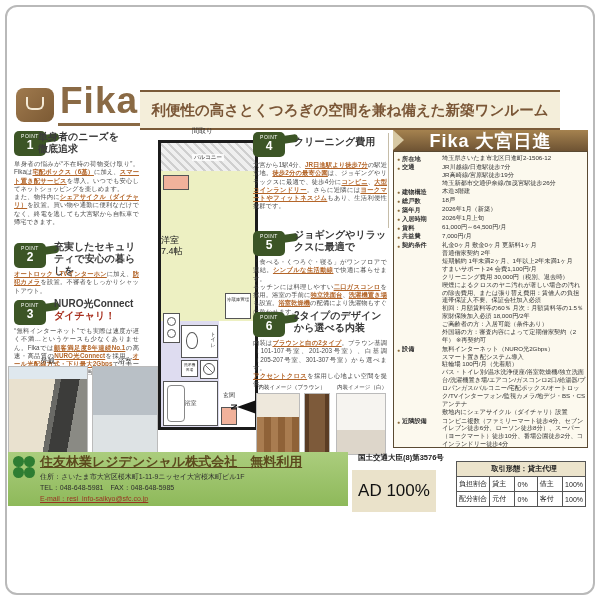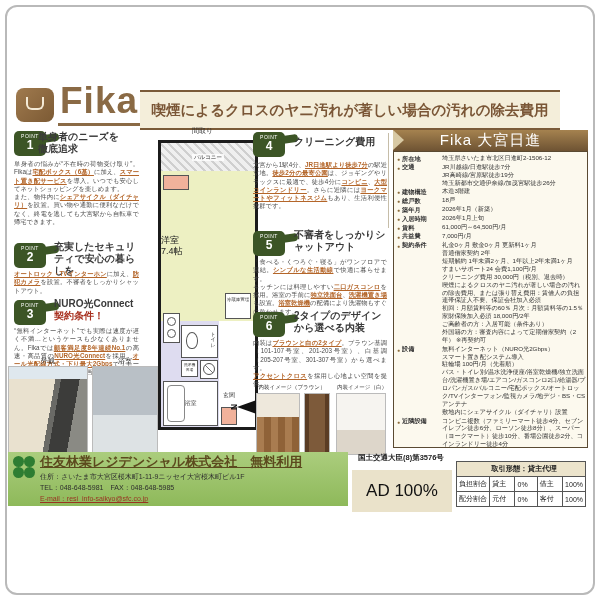--- a/index.html
+++ b/index.html
@@ -62,75 +62,75 @@
     repeating-linear-gradient(#0000 0 18px,#b9b1a0 18px 20px);background-color:#ddd5c2;}
   .ph-bath{background:linear-gradient(#b9c0c6 0 55%,#dde2e4 55%),linear-gradient(90deg,#9aa2a8 0 30%,transparent 30%);background-color:#c4cacd;}
   .ph-floor{background:linear-gradient(#eee8dc 0 38%,transparent 38%),repeating-linear-gradient(90deg,#a97c50 0 7px,#8f6238 7px 14px);}
   .ph-door{background:linear-gradient(90deg,#5a3c24 0 18%,#7d5a3a 18% 82%,#5a3c24 82%),repeating-linear-gradient(#0000 0 8px,#5a3c2488 8px 10px);background-color:#6b4a2e;}
   .ph-white{background:linear-gradient(#f6f4f0 0 60%,#ddd6ca 60%);}
   .ph-cap{font-size:5.5px;color:#333;text-align:center;}
 
   
   .panel-head{left:393px;top:130px;width:195px;height:21px;background:linear-gradient(#a5824f,#6e5333);display:flex;align-items:center;justify-content:center;}
   .panel-head::before{content:"";position:absolute;left:0;top:0;border-top:10.5px solid transparent;border-bottom:10.5px solid transparent;border-left:11px solid #d8c9a4;}
-  .panel-head span{color:#fff;font-weight:normal;font-size:15px;letter-spacing:1px;}
+  .panel-head span{color:#fff;font-weight:bold;font-size:18px;letter-spacing:1px;}
   .panel{left:393px;top:151px;width:195px;height:297px;background:#fcf9ee;border:1.5px solid #5a4a32;box-sizing:border-box;padding:2px 1px 0 1px;overflow:hidden;}
   .prow{display:flex;align-items:flex-start;margin-bottom:.5px;}
   .prow .bu{font-size:5px;color:#8a6a3a;width:7px;text-align:center;padding-top:2px;}
   .prow .lb{width:40px;font-size:6.2px;font-weight:bold;color:#333;line-height:1.28;padding-top:.5px;}
   .prow .vl{flex:1;font-size:6.2px;color:#333;line-height:1.28;white-space:pre-line;}
 
   
   .green-band{left:8px;top:452px;width:340px;height:54px;background:linear-gradient(#abcd7d,#8eb95a);}
   .clover{left:13px;top:456px;width:22px;height:22px;}
   .clover i{position:absolute;width:11px;height:11px;background:#2e7d32;border-radius:50%;}
   .clover i:nth-child(1){left:0;top:0}.clover i:nth-child(2){right:0;top:0}
   .clover i:nth-child(3){left:0;bottom:0}.clover i:nth-child(4){right:0;bottom:0}
   .company{left:40px;top:453px;font-size:13px;font-weight:bold;color:#5c4a1e;text-decoration:underline;white-space:nowrap;}
   .license{left:358px;top:453px;font-size:7.5px;font-weight:bold;color:#222;}
   .addr,.tel{font-size:7px;color:#2e2e2e;}
   .email{font-size:7px;color:#993322;text-decoration:underline;}
-  .ad-box{left:352px;top:470px;width:100px;height:42px;background:#eae2ca;display:flex;align-items:center;justify-content:center;font-size:17px;color:#111;}
+  .ad-box{left:352px;top:470px;width:84px;height:42px;background:#eae2ca;display:flex;align-items:center;justify-content:center;font-size:17px;color:#111;}
   .deal{left:456px;top:461px;width:130px;border-collapse:collapse;}
   .deal th,.deal td{border:1px solid #555;font-size:7px;color:#222;padding:2px 2px;background:#fff;text-align:left;font-weight:normal;}
   .deal th{background:#ece4cc;text-align:center;font-weight:bold;font-size:7.3px;padding-left:8px;}
   .vline{left:388px;top:133px;width:1px;height:95px;background:#c6bda8;}
 </style>
 </head>
 <body>
 
 <div class="frame"></div>
 
 <div class="abs logo-box">
     <span class="logo-cup"></span>
   </div>
 <div class="abs logo-text">Fika</div>
 <div class="abs tagline">
-    <span>喫煙によるクロスのヤニ汚れが著しい場合の汚れの除去費用</span>
+    <span>利便性の高さとくつろぎの空間を兼ね備えた新築ワンルーム</span>
   </div>
 
 <div class="abs pt-icon" style="left:14px;top:131px">
     <span class="pl">POINT</span>
     <span class="pn">1</span>
   </div>
 <div class="abs pt-title" style="left:38px;top:131px;width:84px">単身者のニーズを徹底追求</div>
 <div class="abs pt-body" style="left:14px;top:160px;width:125px"><span>単身者の悩みが“不在時の荷物受け取り”。Fikaは</span><span class="em">宅配ボックス（6基）</span><span>に加え、</span><span class="em">スマート置き配サービス</span><span>を導入。いつでも安心してネットショッピングを楽しめます。</span><br><span>また、物件内に</span><span class="em">シェアサイクル（ダイチャリ）</span><span>を設置。買い物や通勤に便利なだけでなく、終電を逃しても大宮駅から自転車で帰宅できます。</span></div>
 
 <div class="abs pt-icon" style="left:14px;top:243px">
     <span class="pl">POINT</span>
     <span class="pn">2</span>
   </div>
 <div class="abs pt-title" style="left:54px;top:241px;width:84px">充実したセキュリティで安心の暮らしを</div>
 <div class="abs pt-body" style="left:14px;top:270px;width:125px"><span class="em">オートロック・TVインターホン</span><span>に加え、</span><span class="em">防犯カメラ</span><span>を設置。不審者をしっかりシャットアウト。</span></div>
 
 <div class="abs pt-icon" style="left:14px;top:300px">
     <span class="pl">POINT</span>
     <span class="pn">3</span>
   </div>
-<div class="abs pt-title" style="left:54px;top:298px;width:86px"><span>NURO光Connect</span><br><span class="red">契約条件！</span></div>
+<div class="abs pt-title" style="left:54px;top:298px;width:86px"><span>NURO光Connect</span><br><span class="red">ダイチャリ！</span></div>
 <div class="abs pt-body" style="left:14px;top:327px;width:125px"><span>“無料インターネット”でも実際は速度が遅く不満…というケースも少なくありません。Fikaでは</span><span class="em">顧客満足度8年連続No.1</span><span>の高速・高品質の</span><span class="em">NURO光Connect</span><span>を採用。</span><span class="em">オール光配線方式・下り最大2Gbps</span><span>でリモートワークはもちろん、動画やオンラインゲームも快適に楽しめます。</span></div>
 
 <div class="abs ph-label" style="left:8px;top:356px;width:80px">外観</div>
 <div class="abs ph-label" style="left:92px;top:356px;width:66px">浴室</div>
 <div class="abs photo ph-ext" style="left:8px;top:366px;width:80px;height:89px"></div>
 <div class="abs photo ph-bath" style="left:92px;top:366px;width:66px;height:89px"></div>
 
 <div class="abs fp-label" style="left:192px;top:126px">間取り</div>
 <div class="abs fp">
   <div class="fp-outer">
@@ -174,21 +174,21 @@
     <span class="pl">POINT</span>
     <span class="pn">4</span>
   </div>
 <div class="abs pt-title" style="left:294px;top:136px;width:96px">クリーニング費用</div>
 <div class="abs pt-body" style="left:253px;top:161px;width:134px"><span>大宮から1駅4分、</span><span class="em">JR日進駅より徒歩7分</span><span>の駅近立地。</span><span class="em">徒歩2分の最寄公園</span><span>は、ジョギングやリラックスに最適で、徒歩4分に</span><span class="em">コンビニ</span><span>、</span><span class="em">大型コインランドリー</span><span>。さらに近隣には</span><span class="em">ヨークマートやフィットネスジム</span><span>もあり、生活利便性抜群です。</span></div>
 
 <div class="abs pt-icon" style="left:253px;top:231px">
     <span class="pl">POINT</span>
     <span class="pn">5</span>
   </div>
-<div class="abs pt-title" style="left:294px;top:229px;width:96px">不審者をしっかりシャットアウト</div>
+<div class="abs pt-title" style="left:294px;top:229px;width:96px">ジョギングやリラックスに最適で</div>
 <div class="abs pt-body" style="left:253px;top:258px;width:134px"><span>「食べる・くつろぐ・寝る」がワンフロアで完結。</span><span class="em">シンプルな生活動線</span><span>で快適に暮らせます。</span><br><span>キッチンには料理しやすい</span><span class="em">二口ガスコンロ</span><span>を採用。浴室の手前に</span><span class="em">独立洗面台</span><span>、</span><span class="em">洗濯機置き場</span><span>も設置。</span><span class="em">浴室乾燥機</span><span>の配備により洗濯物もすぐに乾かせます。</span></div>
 
 <div class="abs pt-icon" style="left:253px;top:312px">
     <span class="pl">POINT</span>
     <span class="pn">6</span>
   </div>
 <div class="abs pt-title" style="left:294px;top:310px;width:96px">2タイプのデザインから選べる内装</div>
 <div class="abs pt-body" style="left:253px;top:339px;width:134px"><span>内装は</span><span class="em">ブラウンと白の2タイプ</span><span>。ブラウン基調（101-107号室、201-203号室）、白基調（205-207号室、301-307号室）から選べます。</span><br><span></span><span class="em">アクセントクロス</span><span>を採用し心地よい空間を提供。</span></div>
 
 <div class="abs ph-cap" style="left:252px;top:384px;width:80px">内装イメージ（ブラウン）</div>

